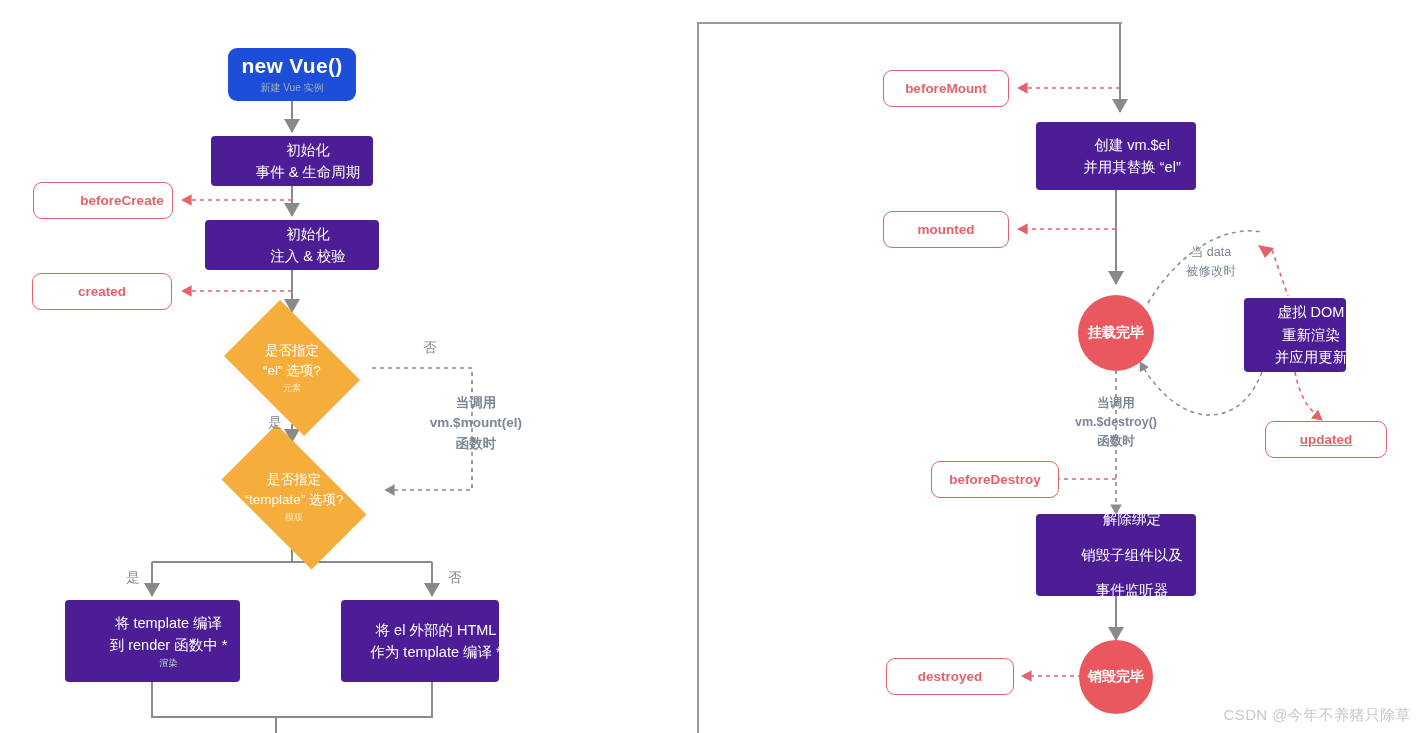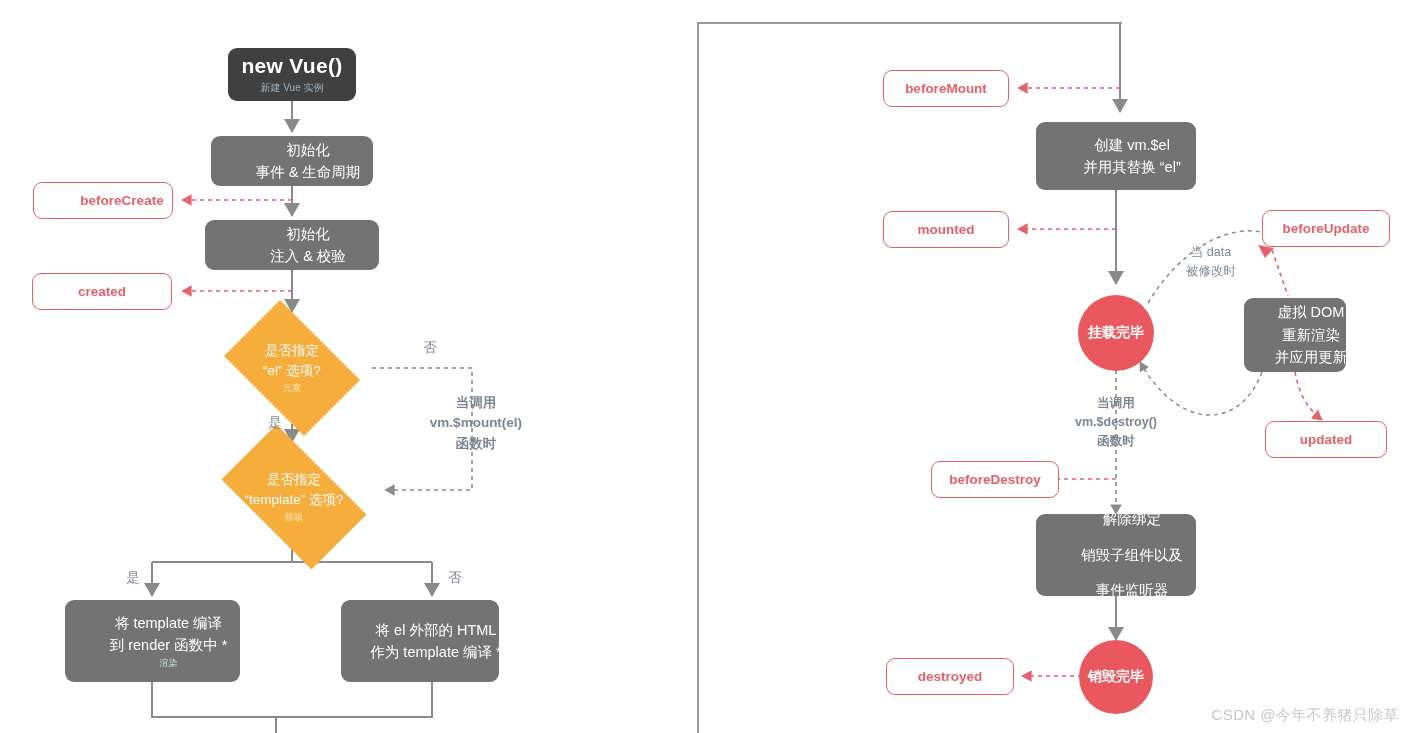--- a/index.html
+++ b/index.html
@@ -10,28 +10,28 @@
     overflow: hidden;
   }
   #stage { position: relative; width: 1423px; height: 733px; }
   svg.wires { position: absolute; inset: 0; width: 1423px; height: 733px; pointer-events: none; }
 
   .node { position: absolute; display: flex; flex-direction: column;
           align-items: center; justify-content: center; text-align: center; }
 
   
   .n-start {
-    background: #404040; border-radius: 9px; color: #ffffff;
+    background: #1d4ed8; border-radius: 9px; color: #ffffff;
   }
   .n-start .t1 { font-size: 21px; font-weight: bold; letter-spacing: .3px; }
   .n-start .t2 { font-size: 10px; color: #9fb0bf; margin-top: 3px; }
 
   
   .n-green {
-    background: #737373; border-radius: 9px; color: #ffffff; padding-left: 32px;
+    background: #4c1d95; border-radius: 4px; color: #ffffff; padding-left: 32px;
   }
   .n-green .line { font-size: 14.5px; line-height: 1.55; white-space: nowrap; }
   .n-green .sub { font-size: 9px; color: #bfe6d6; margin-top: 1px; }
 
   
   .n-hook {
     background: #ffffff; border: 1.6px solid #e4636b; border-radius: 9px;
     color: #e4636b; font-size: 13.5px; font-weight: bold;
   }
 
@@ -56,21 +56,21 @@
     position: absolute; color: #7b8794; font-size: 13.5px;
     line-height: 1.5; text-align: center; white-space: pre-line;
   }
   .lbl.bold { font-weight: bold; }
   .lbl.small { font-size: 12.5px; }
 
   
   .frame { position: absolute; border: 2px solid #9a9a9a; }
 
   .watermark {
-    position: absolute; right: 24px; bottom: 8px;
+    position: absolute; right: 12px; bottom: 8px;
     color: #c8c8cc; font-size: 15px; letter-spacing: .4px;
   }
 </style>
 </head>
 <body>
 
 <div id="stage">
 
   <svg class="wires" viewBox="0 0 1423 733">
     <defs>
@@ -192,29 +192,28 @@
 
   <div class="node n-green" style="left:1036px; top:122px; width:160px; height:68px;">
     <div class="line">创建  vm.$el</div>
     <div class="line">并用其替换 “el”</div>
   </div>
 
   <div class="node n-hook" style="left:883px; top:211px; width:126px; height:37px;">mounted</div>
 
   <div class="node n-circle" style="left:1078px; top:295px; width:76px; height:76px;">挂载完毕</div>
 
-  <div class="node n-hook" style="left:1262px; top:210px; width:128px; height:37px;">beforeUpdate</div>
 
   <div class="node n-green" style="left:1231px; top:298px; width:102px; height:74px;margin-left:13px;">
     <div class="line">虚拟 DOM</div>
     <div class="line">重新渲染</div>
     <div class="line">并应用更新</div>
   </div>
 
-  <div class="node n-hook" style="left:1265px; top:421px; width:122px; height:37px;">updated</div>
+  <div class="node n-hook" style="left:1265px; top:421px; width:122px; height:37px;text-decoration:underline;">updated</div>
 
   <div class="node n-hook" style="left:883px; top:461px; width:128px; height:37px;margin-left:48px;">beforeDestroy</div>
 
   <div class="node n-green" style="left:1036px; top:514px; width:160px; height:82px;gap:13px;">
     <div class="line">解除绑定</div>
     <div class="line">销毁子组件以及</div>
     <div class="line">事件监听器</div>
   </div>
 
   <div class="node n-circle" style="left:1079px; top:640px; width:74px; height:74px;">销毁完毕</div>

